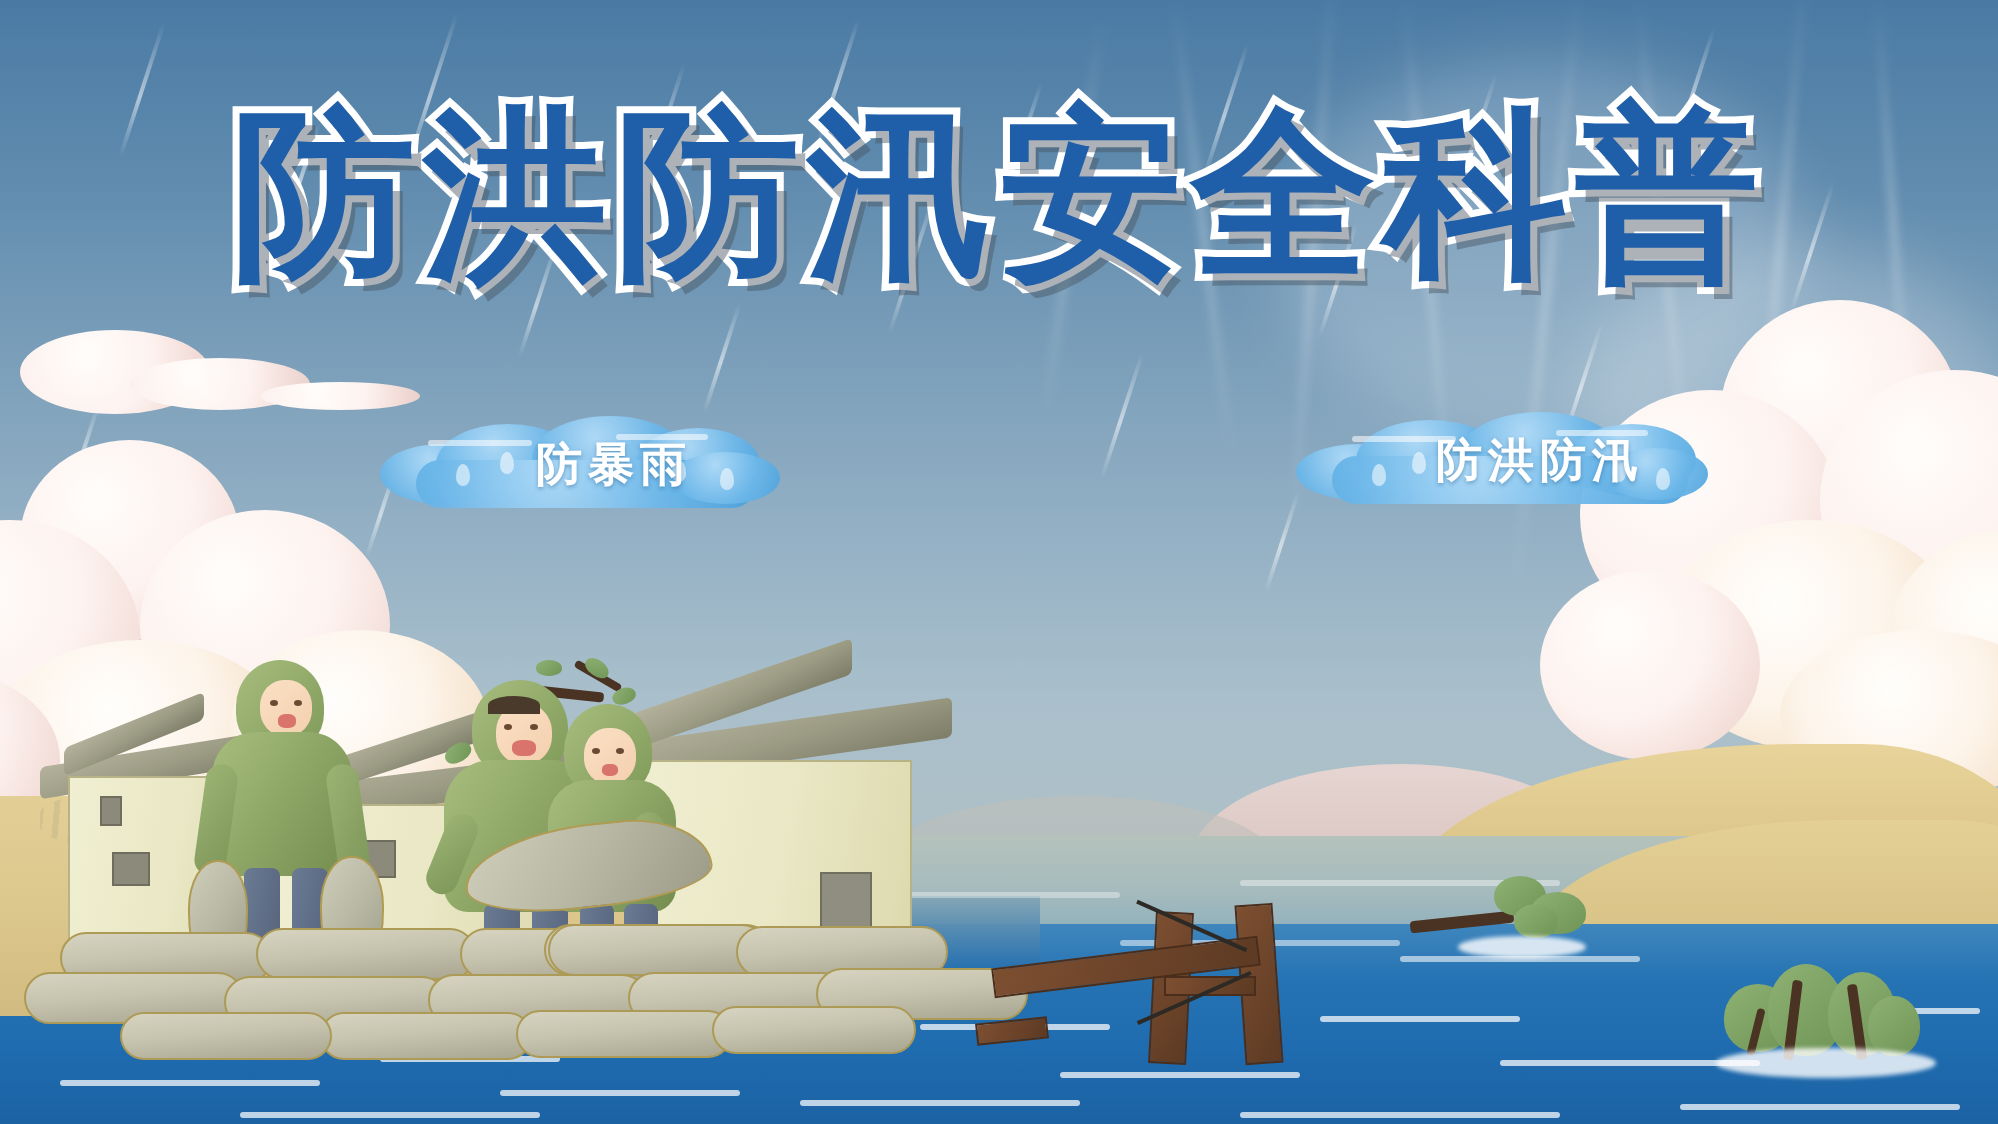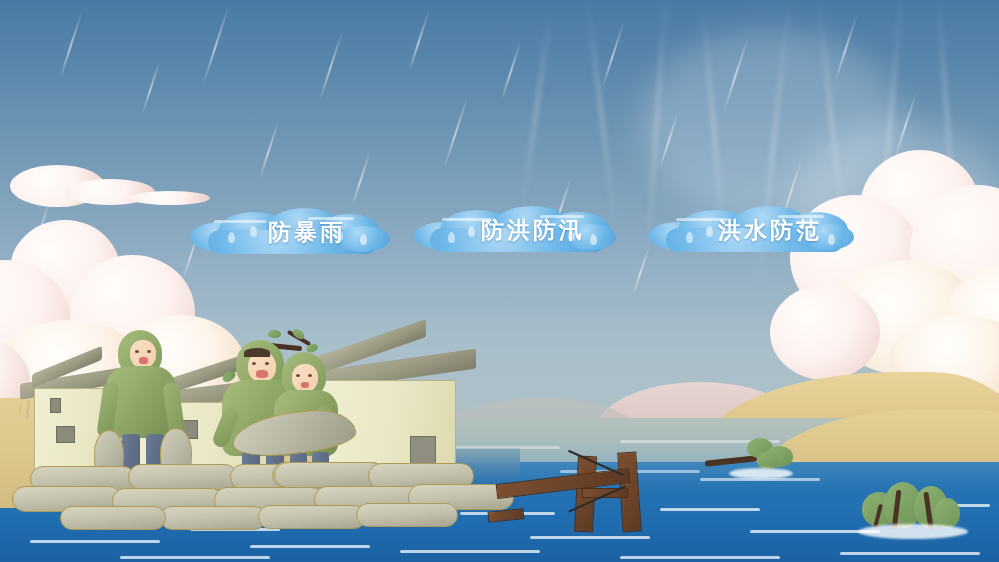--- a/index.html
+++ b/index.html
@@ -311,69 +311,53 @@
     <div class="foliage" style="left:4px;top:12px;width:34px;height:34px;"></div>
     <div class="foliage" style="left:26px;top:2px;width:38px;height:46px;"></div>
     <div class="foliage" style="left:56px;top:6px;width:34px;height:42px;"></div>
     <div class="foliage" style="left:76px;top:18px;width:26px;height:30px;"></div>
     <div class="twig" style="left:36px;top:10px;width:5px;height:40px;transform:rotate(7deg);"></div>
     <div class="twig" style="left:68px;top:12px;width:5px;height:38px;transform:rotate(-8deg);"></div>
     <div class="twig" style="left:18px;top:24px;width:4px;height:24px;transform:rotate(14deg);"></div>
     <div class="splash" style="left:0px;top:44px;width:110px;height:15px;"></div>
   </div>
 
+  <div id="title">防洪防汛安全科普</div>
 
   <div class="badge" style="left:188px;top:208px;width:202px;">
     <div class="blob">
       <span style="left:2px;top:14px;width:62px;height:30px;"></span>
       <span style="left:30px;top:4px;width:72px;height:40px;"></span>
       <span style="left:78px;top:0px;width:78px;height:42px;"></span>
       <span style="left:130px;top:6px;width:62px;height:36px;"></span>
       <span style="left:20px;top:22px;width:170px;height:24px;border-radius:20px;"></span>
       <span style="left:148px;top:18px;width:54px;height:26px;"></span>
     </div>
     <div class="streak" style="left:26px;top:12px;width:52px;"></div>
     <div class="streak" style="left:120px;top:9px;width:46px;"></div>
     <div class="drop" style="left:40px;top:24px;"></div>
     <div class="drop" style="left:62px;top:18px;"></div>
     <div class="drop" style="left:148px;top:22px;"></div>
     <div class="drop" style="left:172px;top:26px;"></div>
     <span class="badge-text">防暴雨</span>
   </div>
 
-  <div class="badge" style="left:412px;top:206px;width:206px;">
-    <div class="blob">
-      <span style="left:2px;top:16px;width:60px;height:28px;"></span>
-      <span style="left:28px;top:4px;width:74px;height:40px;"></span>
-      <span style="left:80px;top:0px;width:80px;height:42px;"></span>
-      <span style="left:134px;top:6px;width:64px;height:36px;"></span>
-      <span style="left:18px;top:22px;width:176px;height:24px;border-radius:20px;"></span>
-      <span style="left:152px;top:18px;width:52px;height:26px;"></span>
-    </div>
-    <div class="streak" style="left:30px;top:12px;width:50px;"></div>
-    <div class="streak" style="left:128px;top:9px;width:44px;"></div>
-    <div class="drop" style="left:36px;top:26px;"></div>
-    <div class="drop" style="left:56px;top:20px;"></div>
-    <div class="drop" style="left:156px;top:24px;"></div>
-    <div class="drop" style="left:178px;top:28px;"></div>
-    <span class="badge-text">防洪防汛</span>
-  </div>
 
   <div class="badge" style="left:648px;top:206px;width:208px;">
     <div class="blob">
       <span style="left:0px;top:16px;width:62px;height:28px;"></span>
       <span style="left:30px;top:4px;width:74px;height:40px;"></span>
       <span style="left:82px;top:0px;width:80px;height:42px;"></span>
       <span style="left:136px;top:6px;width:64px;height:36px;"></span>
       <span style="left:18px;top:22px;width:178px;height:24px;border-radius:20px;"></span>
       <span style="left:154px;top:18px;width:52px;height:26px;"></span>
     </div>
     <div class="streak" style="left:28px;top:12px;width:52px;"></div>
     <div class="streak" style="left:130px;top:9px;width:46px;"></div>
     <div class="drop" style="left:38px;top:26px;"></div>
     <div class="drop" style="left:58px;top:20px;"></div>
     <div class="drop" style="left:158px;top:24px;"></div>
     <div class="drop" style="left:180px;top:28px;"></div>
-    <span class="badge-text">洪水防范</span>
+    <span class="badge-text">防洪防汛</span>
   </div>
 
 
 </div>
 
 </body></html>

